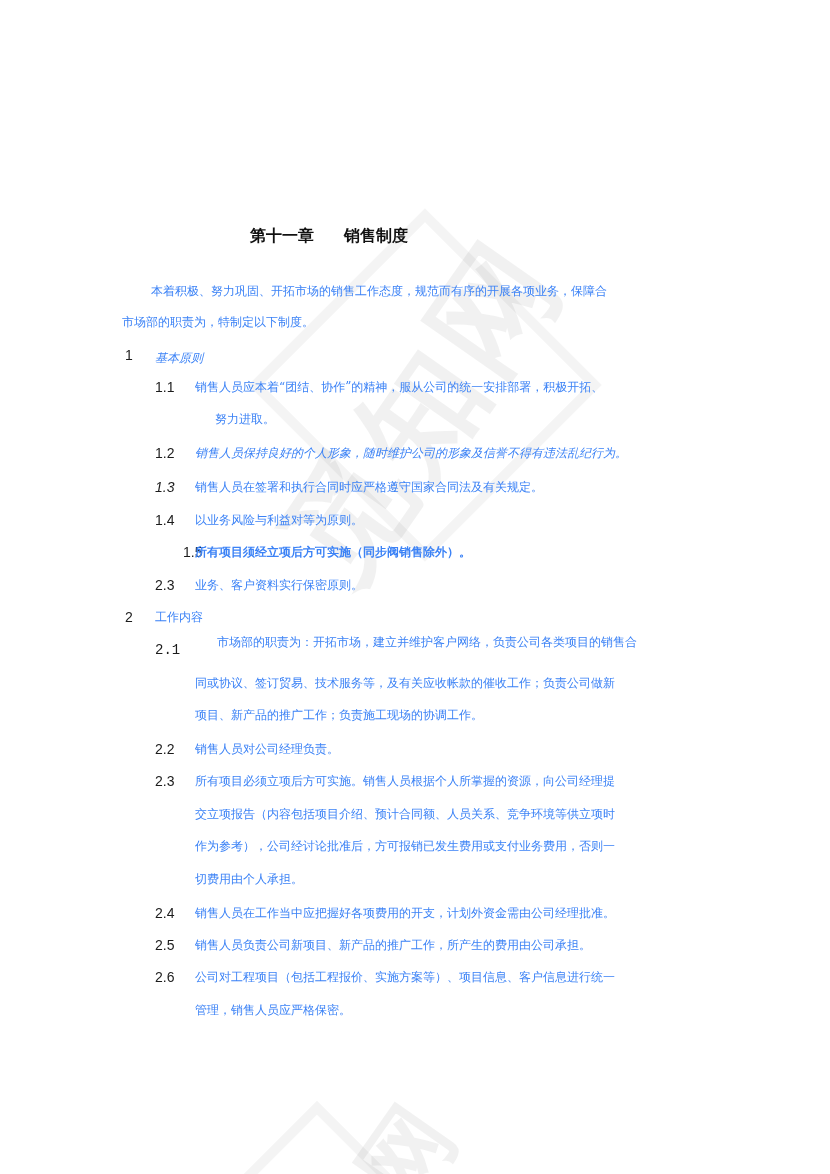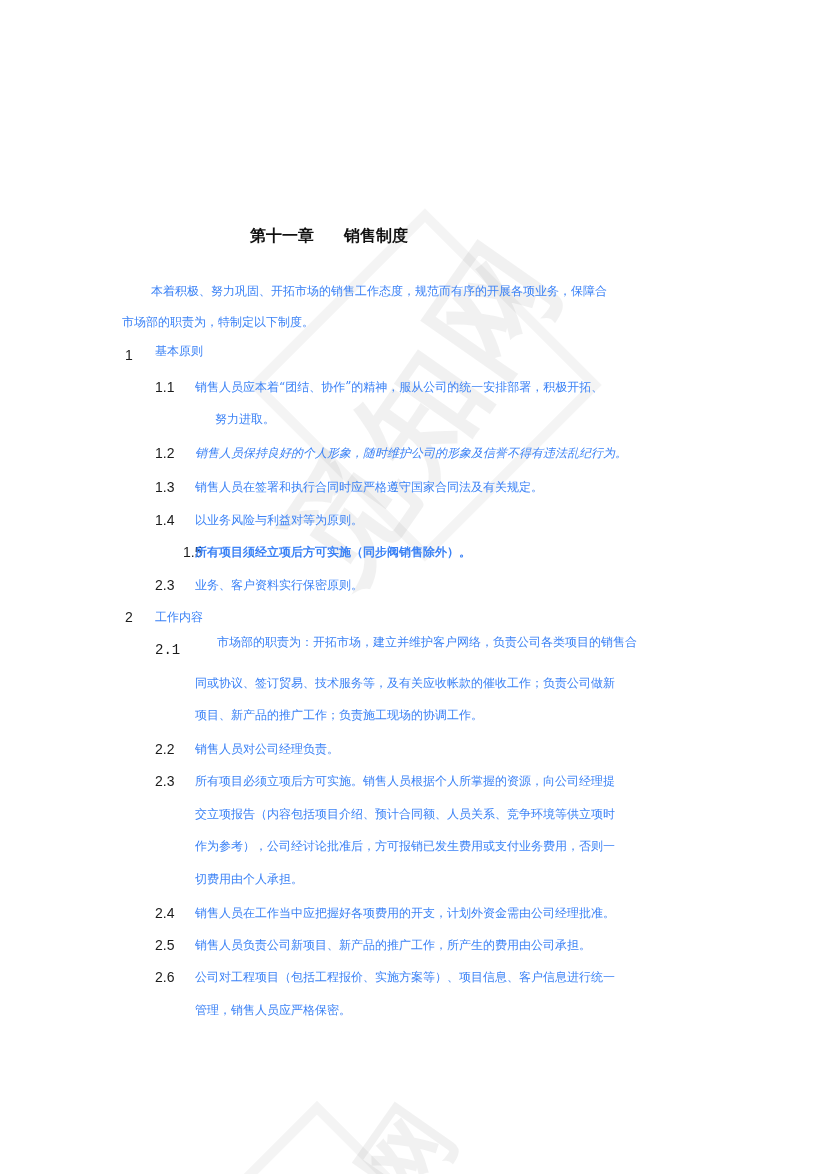--- a/index.html
+++ b/index.html
@@ -95,30 +95,30 @@
   <div class="content">
 
     <div class="title">
       <span>第十一章</span><span class="gap"></span><span>销售制度</span>
     </div>
 
     <div class="line" style="left:151px; top:281px;">本着积极、努力巩固、开拓市场的销售工作态度，规范而有序的开展各项业务，保障合</div>
     <div class="line" style="left:122px; top:312px;">市场部的职责为，特制定以下制度。</div>
 
     <div class="num" style="left:125px; top:345px;">1</div>
-    <div class="line" style="left:155px; top:341px;">基本原则</div>
+    <div class="line" style="left:155px; top:348px;font-style:italic;">基本原则</div>
 
     <div class="num" style="left:155px; top:377px;">1.1</div>
     <div class="line" style="left:195px; top:377px;">销售人员应本着“团结、协作”的精神，服从公司的统一安排部署，积极开拓、</div>
     <div class="line" style="left:195px; top:409px;margin-left:20px;">努力进取。</div>
 
     <div class="num" style="left:155px; top:443px;">1.2</div>
     <div class="line" style="left:195px; top:443px;font-style:italic;">销售人员保持良好的个人形象，随时维护公司的形象及信誉不得有违法乱纪行为。</div>
 
-    <div class="num" style="left:155px; top:477px;">1.3</div>
+    <div class="num" style="left:155px; top:477px;font-style:italic;">1.3</div>
     <div class="line" style="left:195px; top:477px;">销售人员在签署和执行合同时应严格遵守国家合同法及有关规定。</div>
 
     <div class="num" style="left:155px; top:510px;">1.4</div>
     <div class="line" style="left:195px; top:510px;">以业务风险与利益对等为原则。</div>
 
     <div class="num" style="left:155px; top:542px;margin-left:28px;">1.5</div>
     <div class="line" style="left:195px; top:542px;font-weight:bold;">所有项目须经立项后方可实施（同步阀销售除外）。</div>
 
     <div class="num" style="left:155px; top:575px;">2.3</div>
     <div class="line" style="left:195px; top:575px;">业务、客户资料实行保密原则。</div>

